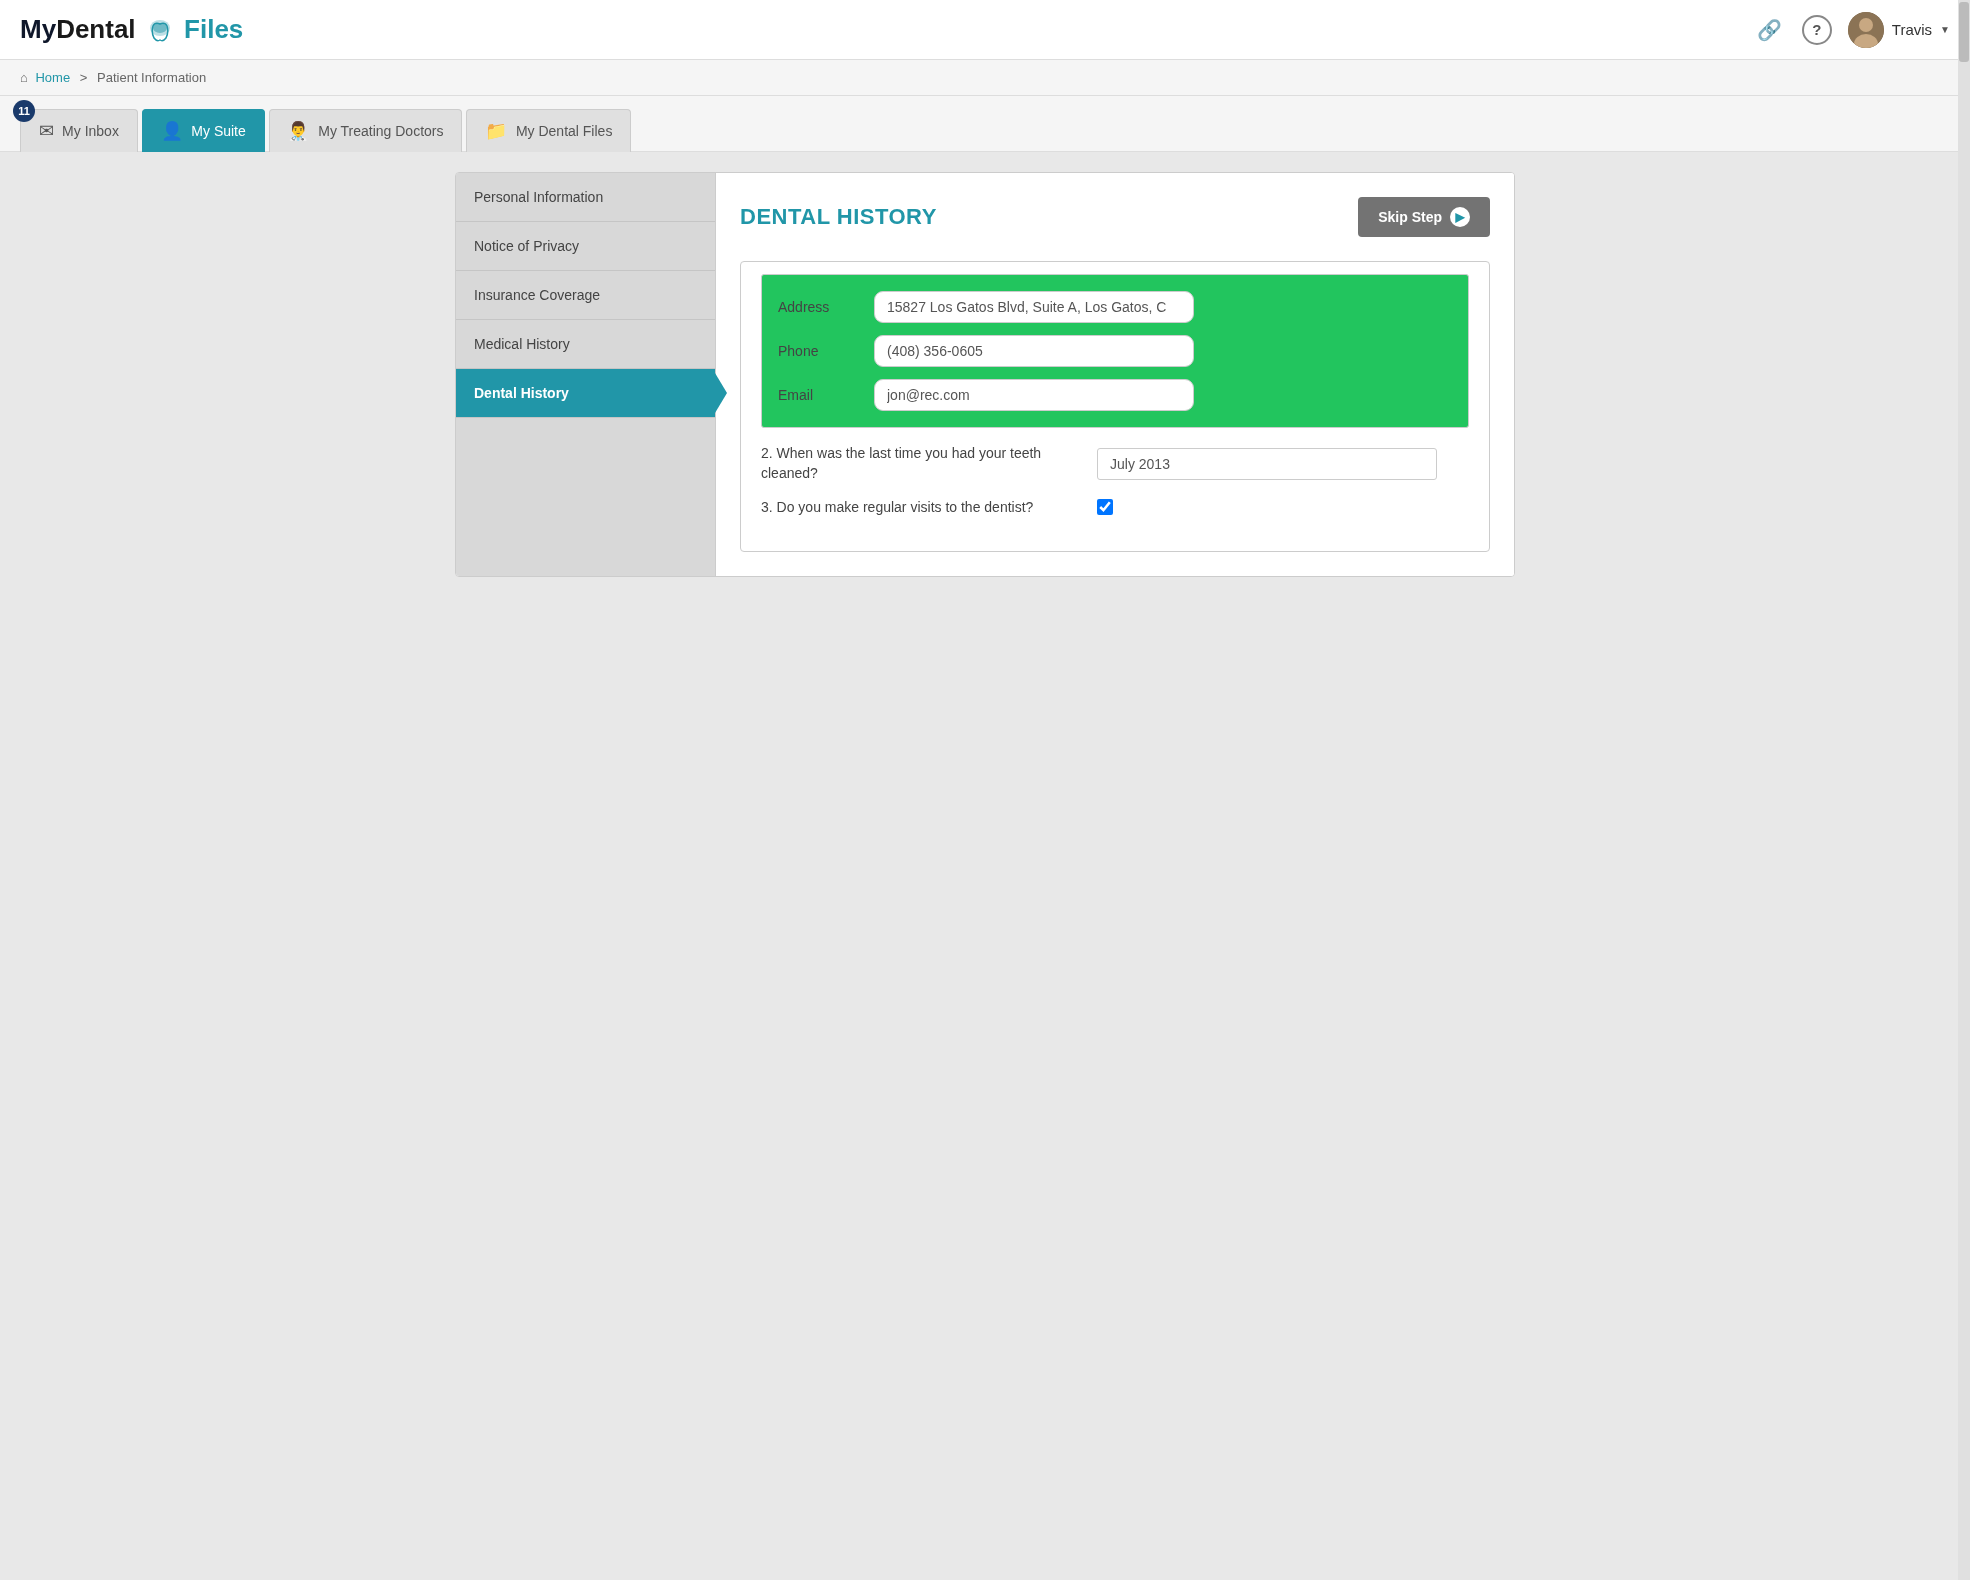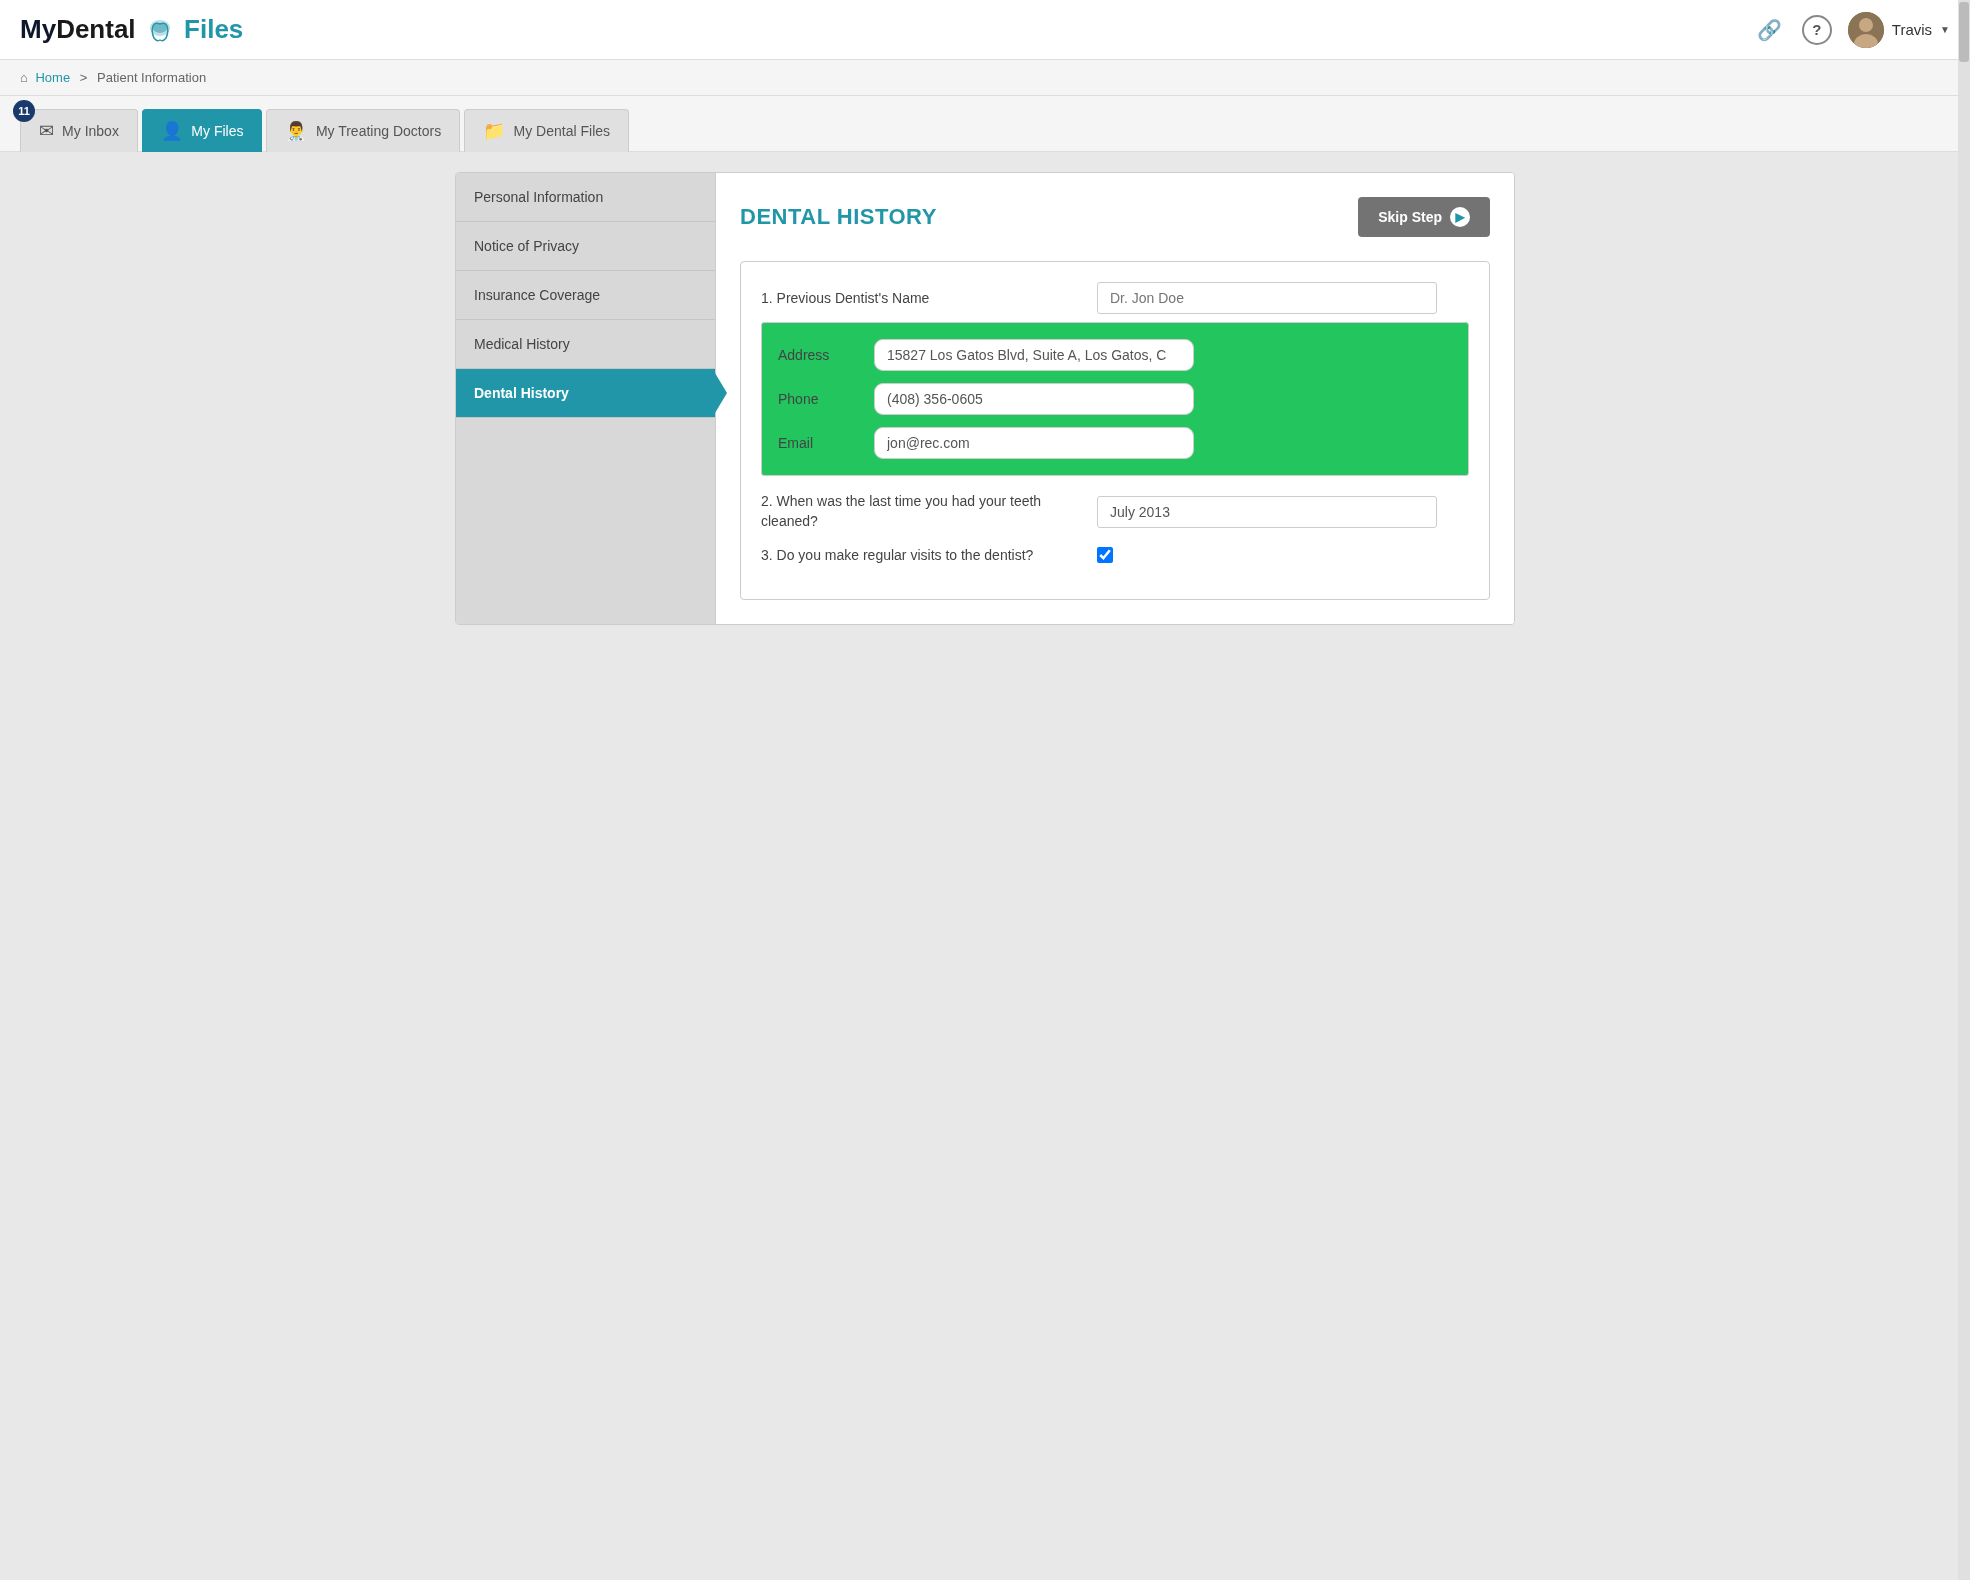--- a/index.html
+++ b/index.html
@@ -306,21 +306,21 @@
 
 <div class="tab-bar-container">
   <div class="tab-bar">
     <div class="tab" style="position:relative;">
       <span class="badge">11</span>
       <span class="tab-icon">✉</span>
       <span>My Inbox</span>
     </div>
     <div class="tab active">
       <span class="tab-icon">👤</span>
-      <span>My Files</span>
+      <span>My Suite</span>
     </div>
     <div class="tab">
       <span class="tab-icon">👨‍⚕️</span>
       <span>My Treating Doctors</span>
     </div>
     <div class="tab">
       <span class="tab-icon">📁</span>
       <span>My Dental Files</span>
     </div>
   </div>
@@ -352,24 +352,20 @@
       <div class="content-header">
         <h1 class="page-title">DENTAL HISTORY</h1>
         <button class="skip-btn">
           <span>Skip Step</span>
           <span class="arrow-circle">▶</span>
         </button>
       </div>
 
       <div class="form-section">
 
-        <div class="question-row">
-          <span class="question-text">1. Previous Dentist's Name</span>
-          <input type="text" class="question-input" style="max-width: 340px; flex: 1 1 0%;" value="" placeholder="Dr. Jon Doe">
-        </div>
 
         <div class="dentist-detail-section">
           <div class="dentist-detail-row">
             <span class="detail-label">Address</span>
             <input type="text" class="detail-input" value="15827 Los Gatos Blvd, Suite A, Los Gatos, C" style="">
           </div>
           <div class="dentist-detail-row">
             <span class="detail-label">Phone</span>
             <input type="text" class="detail-input" value="(408) 356-0605" style="">
           </div>

